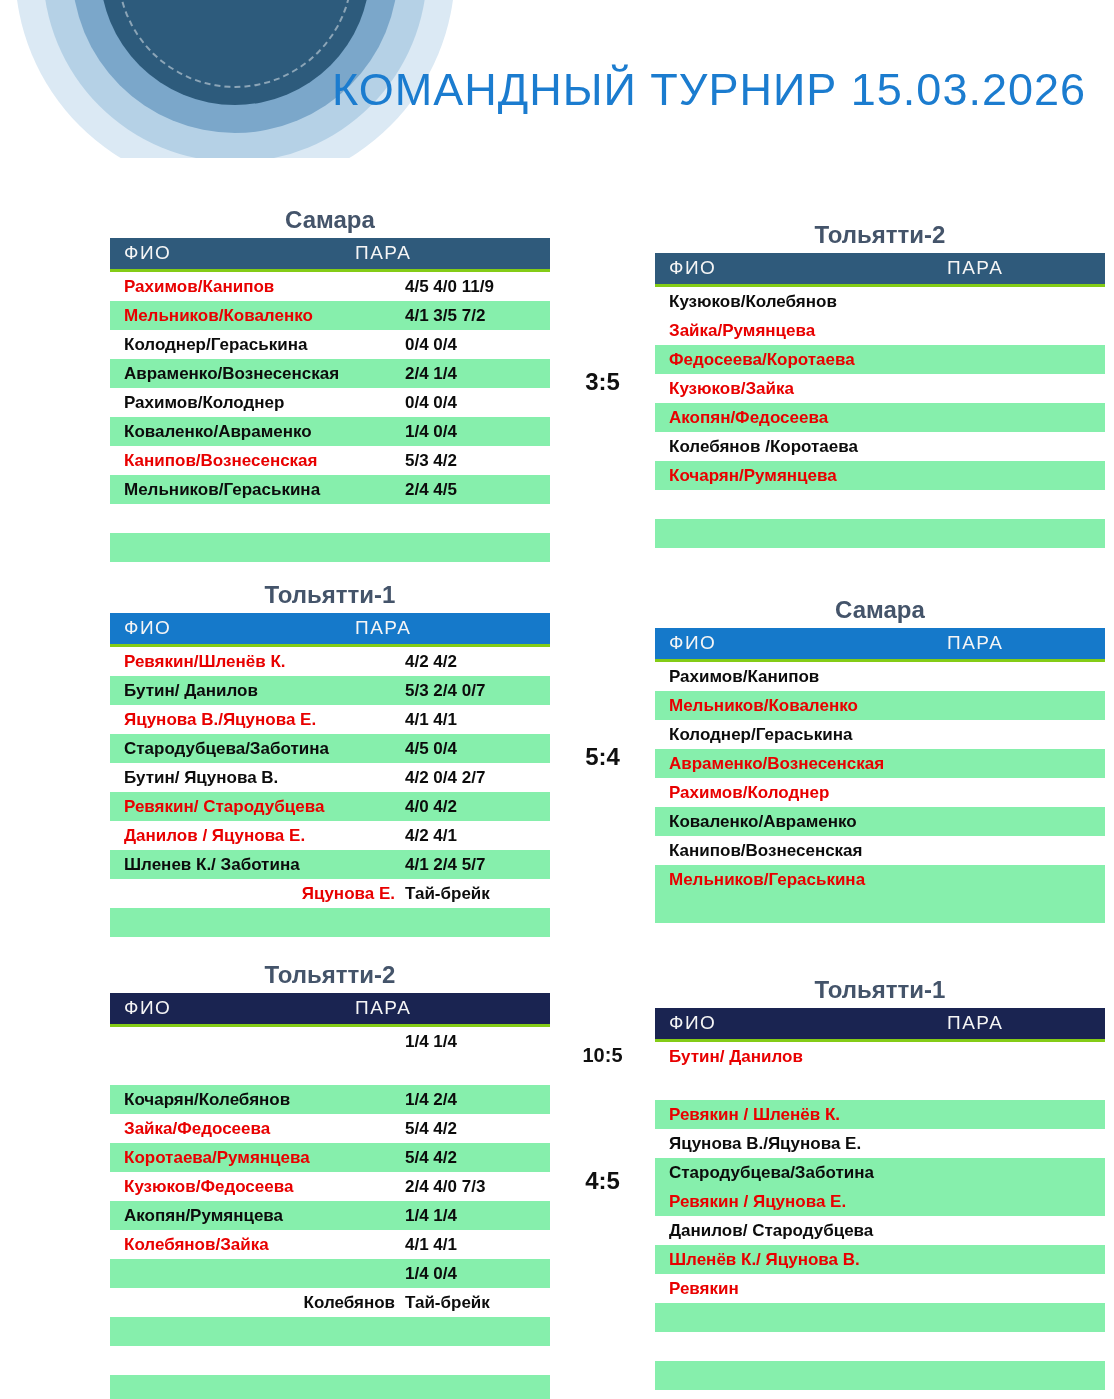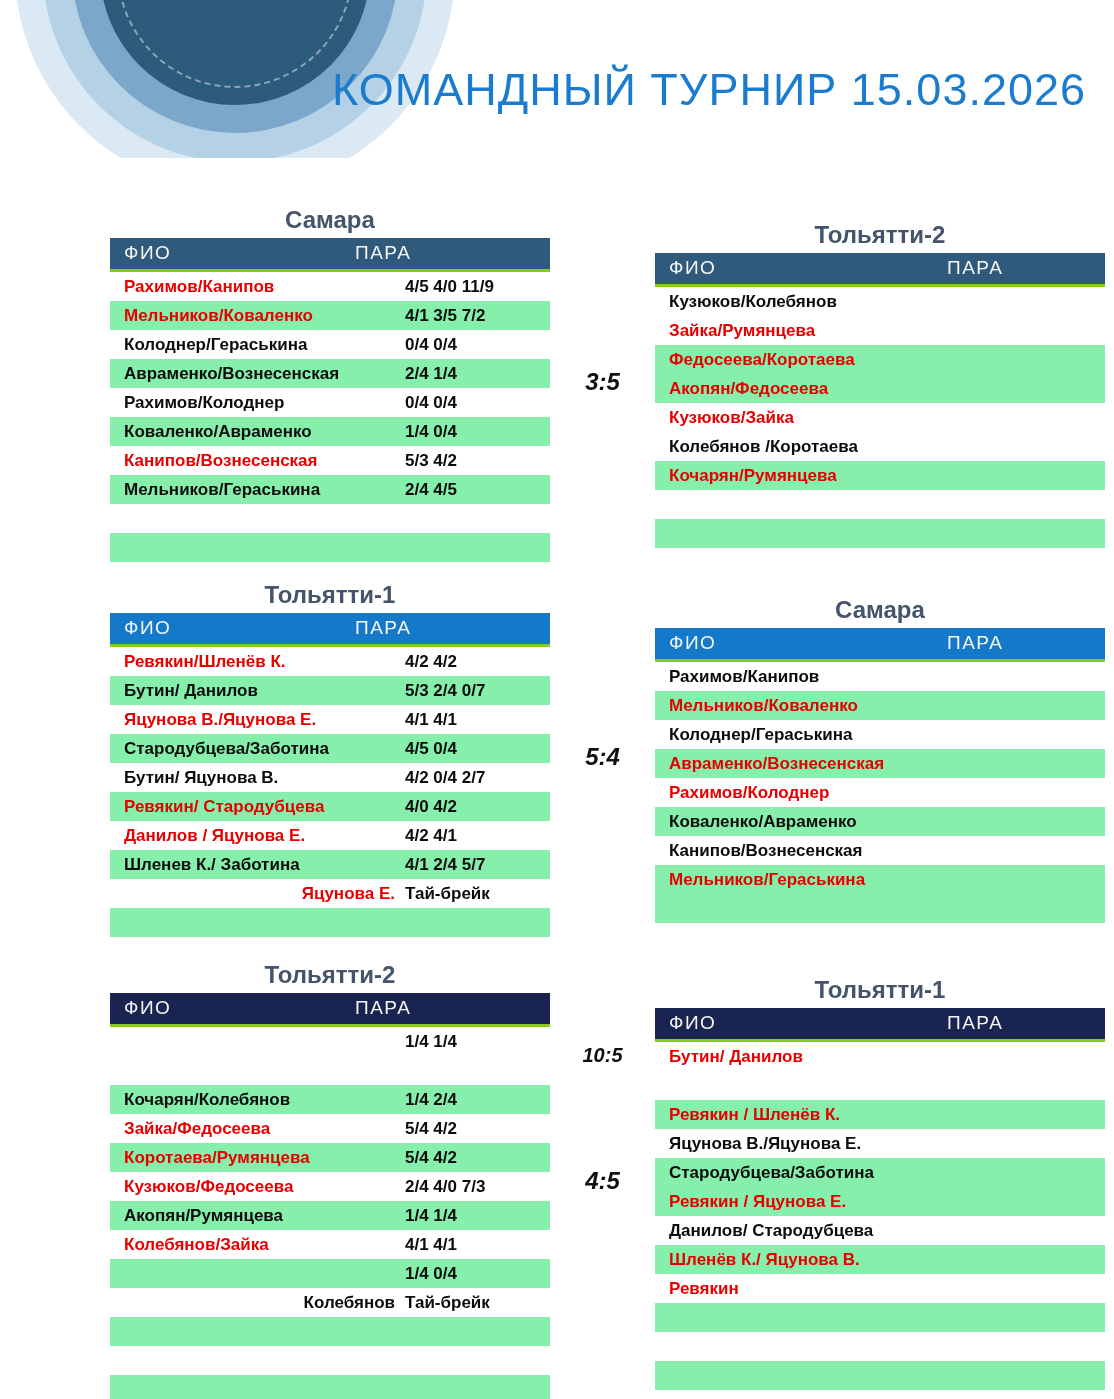--- a/index.html
+++ b/index.html
@@ -20,21 +20,21 @@
 
   .main-title {
     position:absolute; left:332px; top:64px; white-space:nowrap;
     font-size:45px; font-weight:400; letter-spacing:1px; color:#1b7ccf;
   }
 
   .match { position:absolute; left:110px; width:995px; display:flex; align-items:center;margin-top:36px; }
   .m1 { top:168px; } .m2 { top:543px; } .m3 { top:923px; }
 
   .tbl-left  { width:440px; }
-  .mid       { width:105px; position:relative;font-style:italic; }
+  .mid       { width:105px; position:relative; }
   .tbl-right { width:450px; }
 
   .team-title {
     height:34px; line-height:32px; text-align:center;
     font-size:24px; font-weight:bold; color:#44546a; white-space:nowrap;
   }
   .score {
     height:34px; line-height:32px; text-align:center;
     font-size:24px; font-weight:bold; color:#101010;
   }
@@ -143,26 +143,26 @@
           <div class="cell-pair"></div>
         </div>
         <div class="row">
           <div class="cell-name red">Зайка/Румянцева</div>
           <div class="cell-pair"></div>
         </div>
         <div class="row shaded">
           <div class="cell-name red">Федосеева/Коротаева</div>
           <div class="cell-pair"></div>
         </div>
+        <div class="row">
+          <div class="cell-name red">Кузюков/Зайка</div>
+          <div class="cell-pair"></div>
+        </div>
         <div class="row shaded">
           <div class="cell-name red">Акопян/Федосеева</div>
-          <div class="cell-pair"></div>
-        </div>
-        <div class="row">
-          <div class="cell-name red">Кузюков/Зайка</div>
           <div class="cell-pair"></div>
         </div>
         <div class="row">
           <div class="cell-name">Колебянов /Коротаева</div>
           <div class="cell-pair"></div>
         </div>
         <div class="row shaded">
           <div class="cell-name red">Кочарян/Румянцева</div>
           <div class="cell-pair"></div>
         </div>

